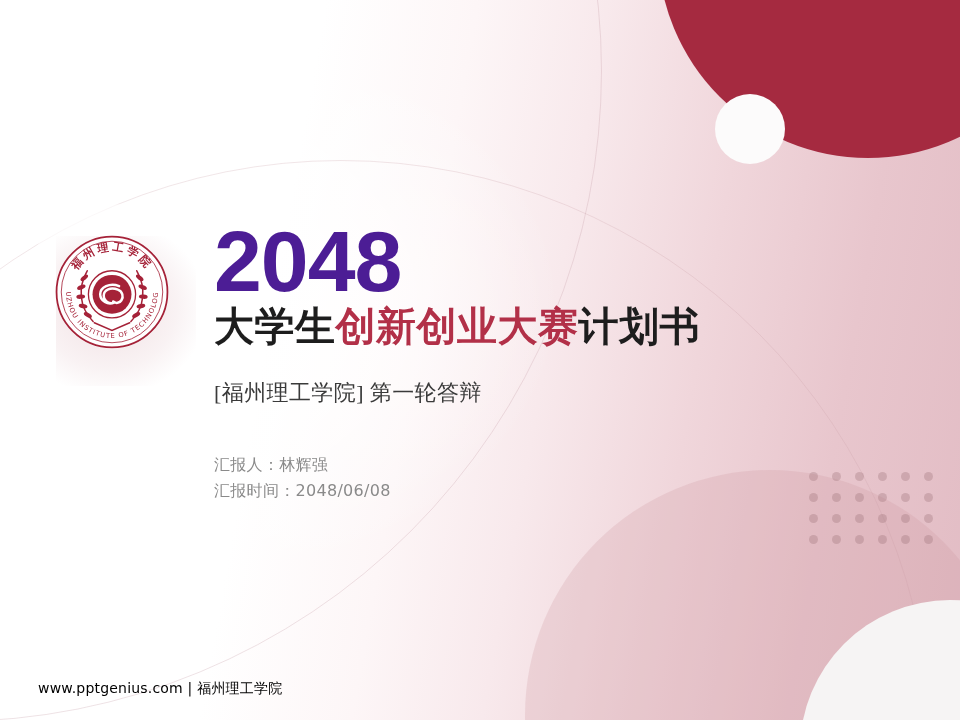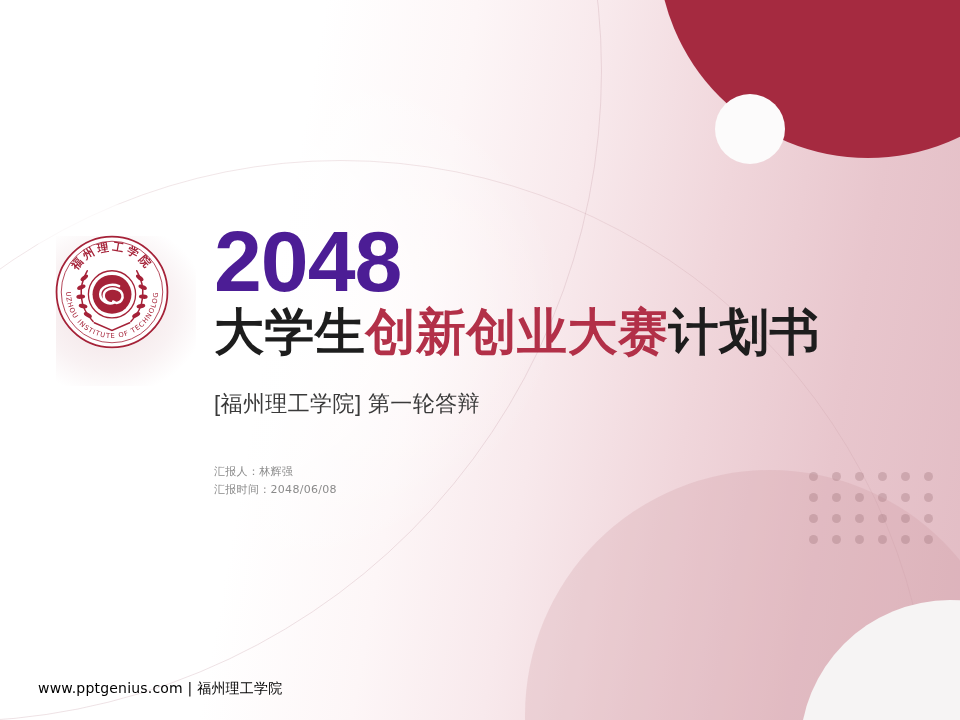--- a/index.html
+++ b/index.html
@@ -137,44 +137,44 @@
   .year {
     font-size: 86px;
     font-weight: bold;
     color: #4c1d95;
     letter-spacing: -1px;
     line-height: 0.92;
     margin: 0 0 4px 0;
     font-family: "Liberation Sans", "DejaVu Sans", sans-serif;
   }
   .headline {
-    font-size: 50px;
+    font-size: 40px;
     font-weight: bold;
     line-height: 1.08;
     margin: 0;
     white-space: nowrap;
     letter-spacing: 0.5px;
     font-family: "DejaVu Sans", "Liberation Sans", sans-serif;
   }
   .headline .dark { color: #1d1d1d; }
   .headline .accent { color: #b23048; }
 
   .subtitle {
     margin: 30px 0 16px 0;
     font-size: 22px;
     color: #3a3a3a;
     letter-spacing: 0.4px;
-    font-family: Liberation Sans, sans-serif;
+    font-family: Liberation Serif, serif;
   }
 
   .meta {
     margin-top: 44px;
   }
   .meta div {
-    font-size: 11px;
+    font-size: 16px;
     color: #8a8a8a;
     line-height: 1.62;
     letter-spacing: 0.3px;
     font-family: "DejaVu Sans", "Liberation Sans", sans-serif;
   }
 
   
   .footer {
     position: absolute;
     left: 38px;

